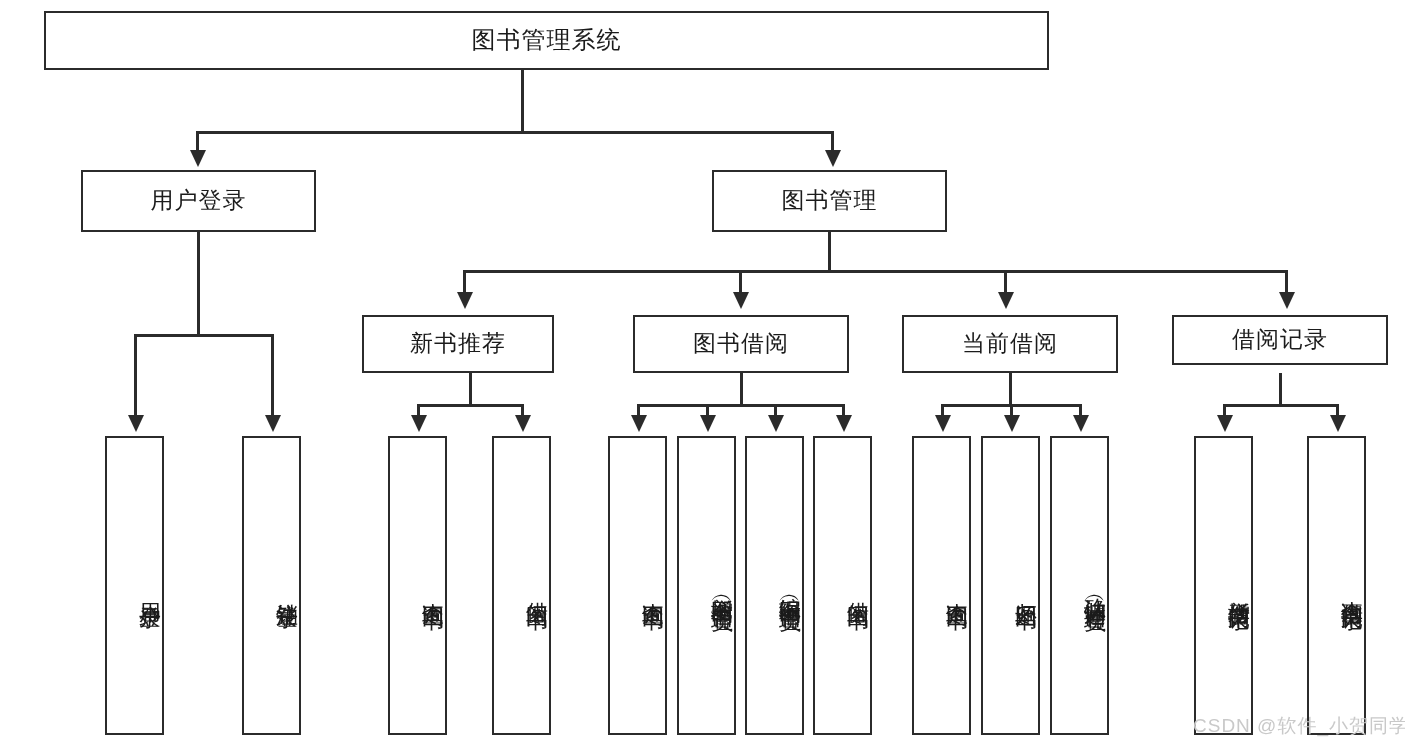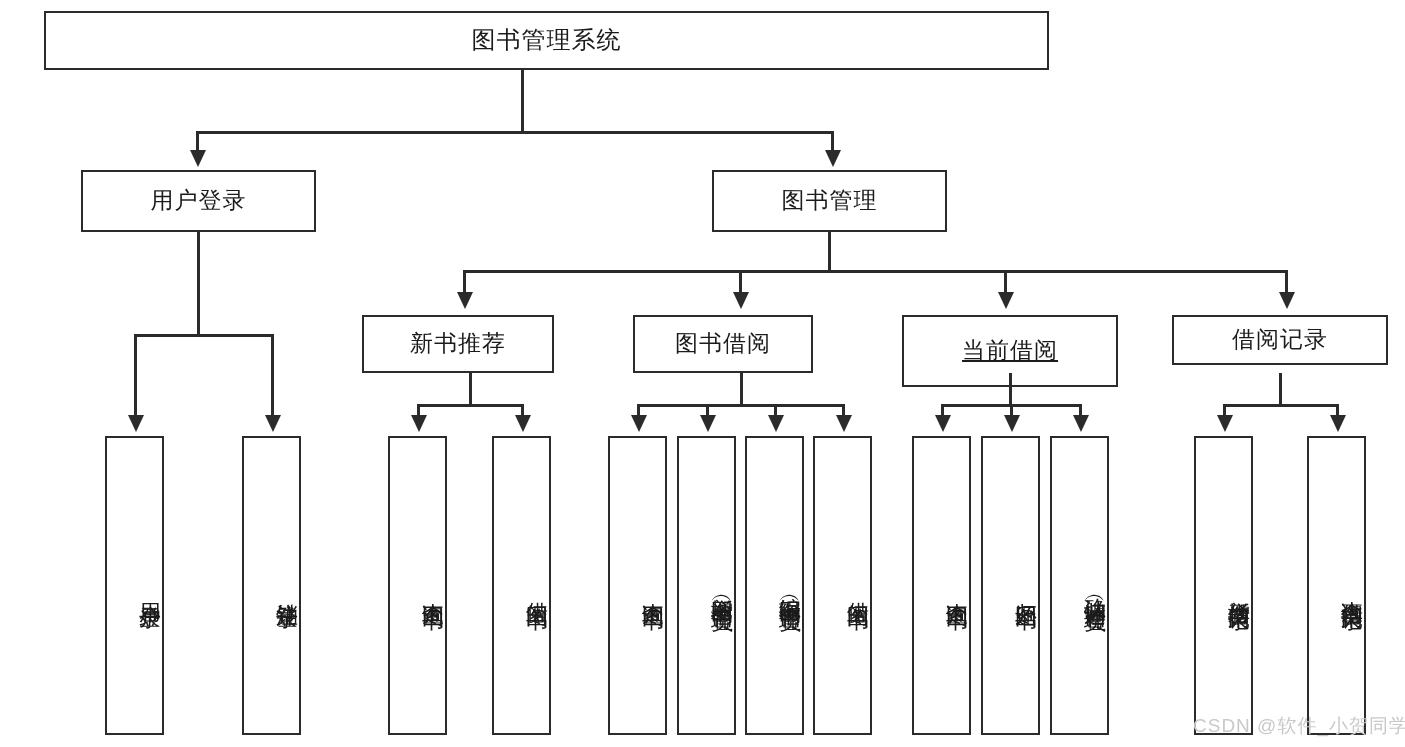--- a/index.html
+++ b/index.html
@@ -114,24 +114,24 @@
   <div class="edge v" style="left:739px; top:270px; height:27px;"></div>
   <div class="arrow" style="left:733px; top:292px;"></div>
   <div class="edge v" style="left:1004px; top:270px; height:27px;"></div>
   <div class="arrow" style="left:998px; top:292px;"></div>
   <div class="edge v" style="left:1285px; top:270px; height:27px;"></div>
   <div class="arrow" style="left:1279px; top:292px;"></div>
 
   <div class="node horiz" style="left:362px; top:315px; width:192px; height:58px;">
     <span>新书推荐</span>
   </div>
-  <div class="node horiz" style="left:633px; top:315px; width:180px; height:58px;">
+  <div class="node horiz" style="left:633px; top:315px; width:216px; height:58px;">
     <span>图书借阅</span>
   </div>
-  <div class="node horiz" style="left:902px; top:315px; width:216px; height:72px;text-decoration:underline;">
+  <div class="node horiz" style="left:902px; top:315px; width:216px; height:58px;">
     <span>当前借阅</span>
   </div>
   <div class="node horiz" style="left:1172px; top:315px; width:216px; height:50px;">
     <span>借阅记录</span>
   </div>
 
   <div class="edge v" style="left:469px; top:373px; height:33px;"></div>
   <div class="edge h" style="left:417px; top:404px; width:107px;"></div>
   <div class="edge v" style="left:417px; top:404px; height:15px;"></div>
   <div class="arrow" style="left:411px; top:415px;"></div>

